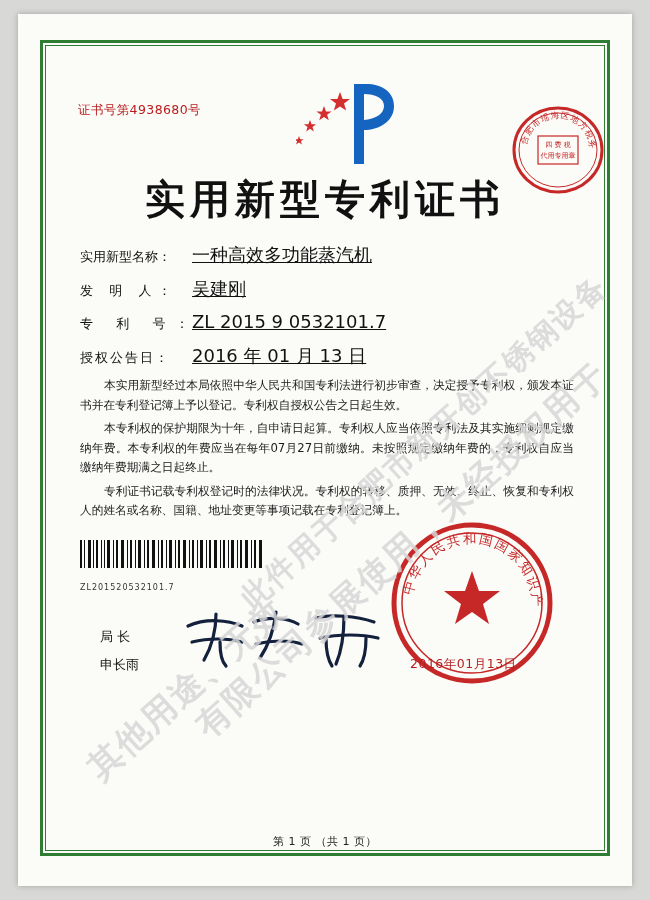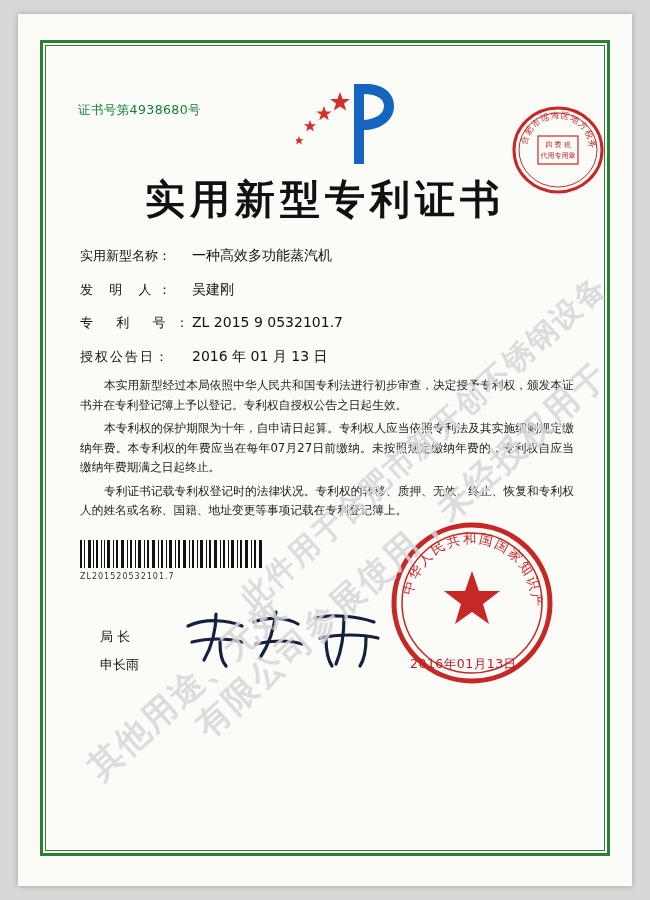--- a/index.html
+++ b/index.html
@@ -58,21 +58,21 @@
     right: 40px;
     bottom: 45px;
   }
 
   .cert-no {
     position: absolute;
     left: 20px;
     top: 38px;
     font-family: "DejaVu Sans", sans-serif;
     font-size: 12.5px;
-    color: #15803d;
+    color: #b91c1c;
     letter-spacing: 0.4px;
   }
 
   
   .logo {
     position: absolute;
     left: 238px;
     top: 18px;
     width: 120px;
     height: 84px;
@@ -121,22 +121,23 @@
     white-space: nowrap;
   }
   .field .lbl {
     display: inline-block;
     font-size: 13px;
     color: #111;
     font-family: Liberation Serif, serif;
   }
   .field .val {
     display: inline-block;
-    font-size: 14px;
+    font-size: 18px;
     color: #111;
+    text-decoration: underline;
   }
   .f-name .lbl   { width: 112px; }
   .f-inventor .lbl { width: 112px; letter-spacing: 6.5px; }
   .f-patno .lbl  { width: 112px; letter-spacing: 10px; }
   .f-appdate .lbl{ width: 112px; }
   .f-holder .lbl { width: 112px; letter-spacing: 2px; }
   .f-grant .lbl  { width: 112px; letter-spacing: 2px; }
 
   .body-text {
     position: absolute;
@@ -159,21 +160,21 @@
     left: 22px;
     top: 476px;
     width: 186px;
     height: 34px;
   }
   .barcode .bars { width: 100%; height: 28px; }
   .barcode .bc-num {
     font-size: 8px;
     letter-spacing: 1px;
     color: #333;
-    margin-top: 0;
+    margin-top: 11px;
   }
 
   
   .seal {
     position: absolute;
     left: 330px;
     top: 455px;
     width: 168px;
     height: 168px;
   }
@@ -393,20 +394,21 @@
           </g>
           <path id="sealArc" d="M 84,84 m -60,0 a 60,60 0 1,1 120,0" fill="none"></path>
           <text font-size="13.5" fill="#c62828" font-family="DejaVu Sans, sans-serif" letter-spacing="2">
             <textPath href="#sealArc" startOffset="4%">中华人民共和国国家知识产权局</textPath>
           </text>
         </svg>
       </div>
 
       <div class="seal-date">2016年01月13日</div>
 
+      <div class="footer">第 1 页 （共 1 页）</div>
 
       <div class="seal-small">
         <svg viewBox="0 0 96 96">
           <ellipse cx="48" cy="48" rx="44" ry="42" fill="none" stroke="#c62828" stroke-width="3"></ellipse>
           <ellipse cx="48" cy="48" rx="39" ry="37" fill="none" stroke="#c62828" stroke-width="1"></ellipse>
           <rect x="28" y="34" width="40" height="28" fill="none" stroke="#c62828" stroke-width="1.2"></rect>
           <path id="taxArc" d="M 48,48 m -32,0 a 32,32 0 1,1 64,0" fill="none"></path>
           <text font-size="8.5" fill="#c62828" font-family="DejaVu Sans, sans-serif" letter-spacing="1">
             <textPath href="#taxArc" startOffset="5%">合肥市瑶海区地方税务局</textPath>
           </text>

